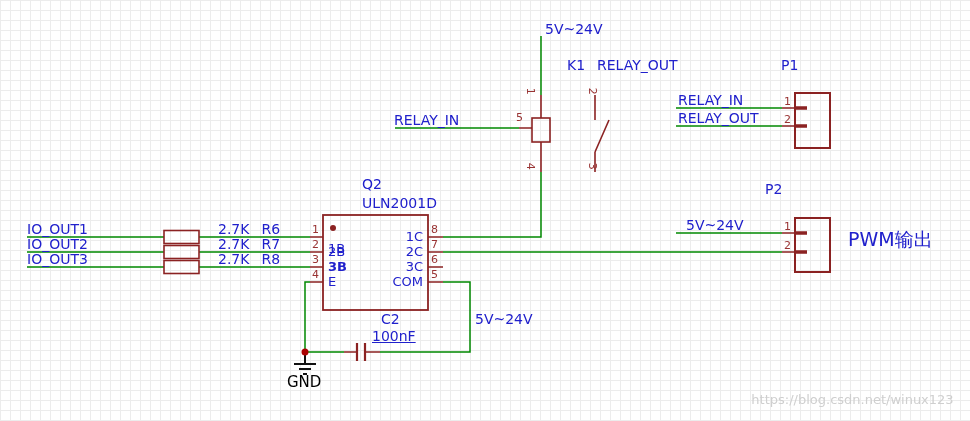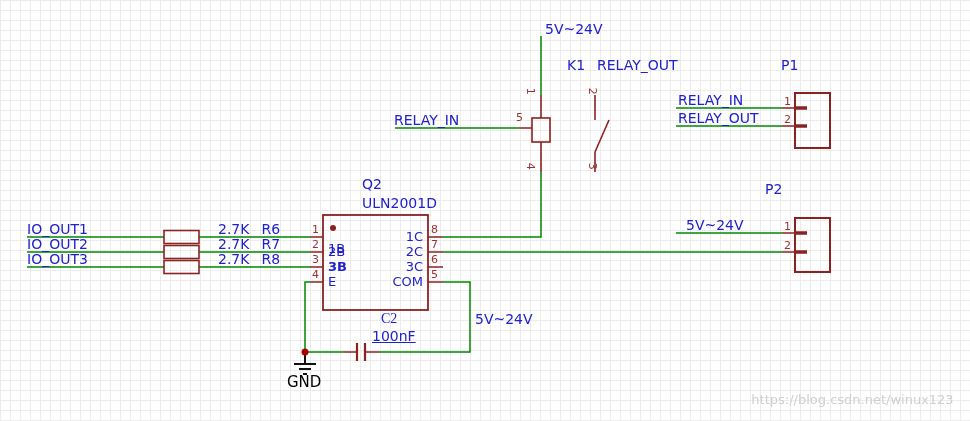--- a/index.html
+++ b/index.html
@@ -109,20 +109,21 @@
   <div class="label net" style="left:781px;top:57px;">P1</div>
   <div class="label net" style="left:678px;top:92px;">RELAY_IN</div>
   <div class="label net" style="left:678px;top:110px;">RELAY_OUT</div>
   <div class="label pinnum" style="left:784px;top:96px;">1</div>
   <div class="label pinnum" style="left:784px;top:114px;">2</div>
 
   <div class="label net" style="left:765px;top:181px;">P2</div>
   <div class="label net" style="left:686px;top:217px;">5V~24V</div>
   <div class="label pinnum" style="left:784px;top:221px;">1</div>
   <div class="label pinnum" style="left:784px;top:240px;">2</div>
+  <div class="label pwm" style="left:848px;top:229px;">PWM输出</div>
 
   <div class="label net" style="left:362px;top:176px;">Q2</div>
   <div class="label net" style="left:362px;top:195px;text-align:right;">ULN2001D</div>
 
   <div class="label pinname" style="left:328px;top:230px;margin-top:12px;">1B</div>
   <div class="label pinname" style="left:328px;top:245px;">2B</div>
   <div class="label pinname" style="left:328px;top:260px;font-weight:bold;">3B</div>
   <div class="label pinname" style="left:328px;top:275px;">E</div>
 
   <div class="label pinname alignr" style="left:378px;top:230px;">1C</div>
@@ -149,21 +150,21 @@
   </div>
   <div class="label net resrow" style="left:218px;top:236px;">
     <span>2.7K</span>
     <span>R7</span>
   </div>
   <div class="label net resrow" style="left:218px;top:251px;">
     <span>2.7K</span>
     <span>R8</span>
   </div>
 
-  <div class="label net" style="left:381px;top:311px;font-family:Liberation Serif, serif;">C2</div>
+  <div class="label net" style="left:381px;top:311px;">C2</div>
   <div class="label net" style="left:372px;top:328px;text-decoration:underline;">100nF</div>
   <div class="label net" style="left:475px;top:311px;">5V~24V</div>
 
   <div class="label gnd" style="left:287px;top:374px;">GND</div>
 
   <div class="label watermark" style="left:740px;top:393px;">https://blog.csdn.net/winux123</div>
 
 </div>
 
 </body></html>

